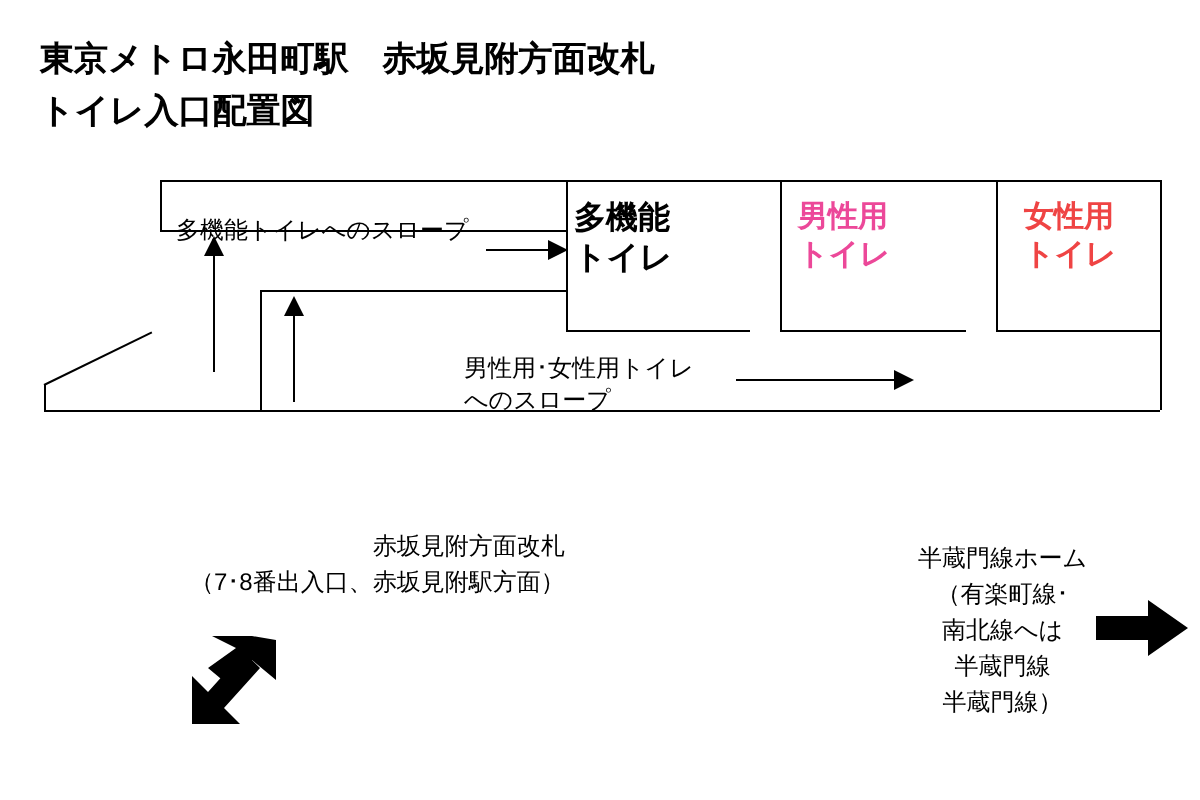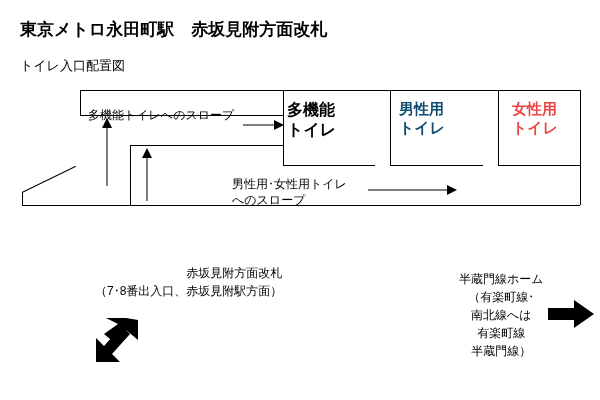--- a/index.html
+++ b/index.html
@@ -6,31 +6,31 @@
   body{
     width:600px;height:400px;background:#ffffff;overflow:hidden;
     font-family:"Liberation Sans","DejaVu Sans",sans-serif;
     color:#000000;position:relative;
   }
   .stage{position:absolute;left:0;top:0;width:500px;height:400px;}
   .abs{position:absolute;}
 
   
   #title-line1{left:20px;top:18px;font-size:17px;font-weight:bold;letter-spacing:0px;white-space:nowrap;}
-  #title-line2{left:20px;top:44px;font-size:13px;font-weight:normal;letter-spacing:0px;white-space:nowrap;margin-top:13px;}
+  #title-line2{left:20px;top:44px;font-size:17px;font-weight:bold;letter-spacing:0px;white-space:nowrap;}
 
   
   .ln{position:absolute;background:#000000;}
   .h{height:1px;}
   .v{width:1px;}
 
   
   .room-label{position:absolute;font-size:15px;font-weight:bold;line-height:1.25;white-space:nowrap;}
   #label-multi{left:287px;top:100px;color:#000000;font-size:16px;}
-  #label-male{left:399px;top:100px;color:#0c4a6e;}
+  #label-male{left:399px;top:100px;color:#ec4899;}
   #label-female{left:512px;top:100px;color:#ef4444;}
 
   
   .slope-label{position:absolute;font-size:12px;line-height:1.35;white-space:nowrap;color:#000;}
   #slope-multi-label{left:88px;top:107px;}
   #slope-mf-label{left:232px;top:176px;}
 
   
   .caption{position:absolute;font-size:12px;line-height:1.5;white-space:nowrap;color:#000;}
   #caption-gate{left:95px;top:264px;text-align:right;}
@@ -121,21 +121,21 @@
     <polygon points="46,2 46,22 34,12 24,26 12,16 26,6 14,0 34,0" fill="#000"></polygon>
     <g>
       <polygon points="4,44 4,20 12,28 30,8 38,16 20,36 28,44" fill="#000"></polygon>
     </g>
   </svg>
 
   <div class="caption" id="caption-hanzomon">
     <span>半蔵門線ホーム</span><br>
     <span>（有楽町線･</span><br>
     <span>南北線へは</span><br>
-    <span>有楽町線</span><br>
+    <span>半蔵門線</span><br>
     <span>半蔵門線）</span>
   </div>
 
   <svg class="abs" style="left:548px;top:298px;" width="48" height="34">
     <polygon points="0,10 26,10 26,2 46,16 26,30 26,22 0,22" fill="#000"></polygon>
   </svg>
 
 </div>
 
 </body></html>

